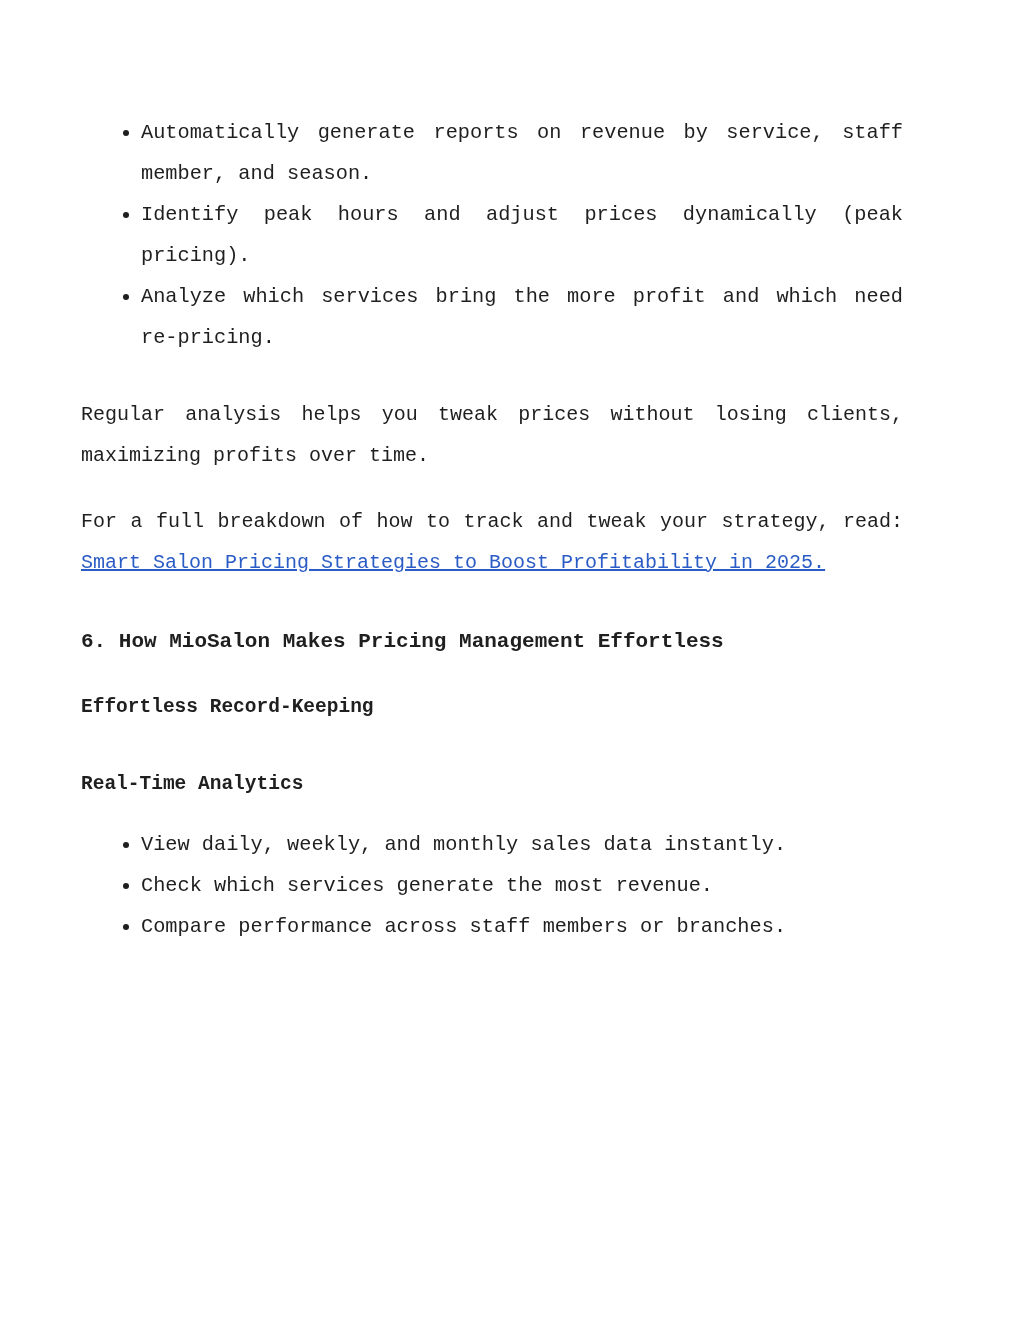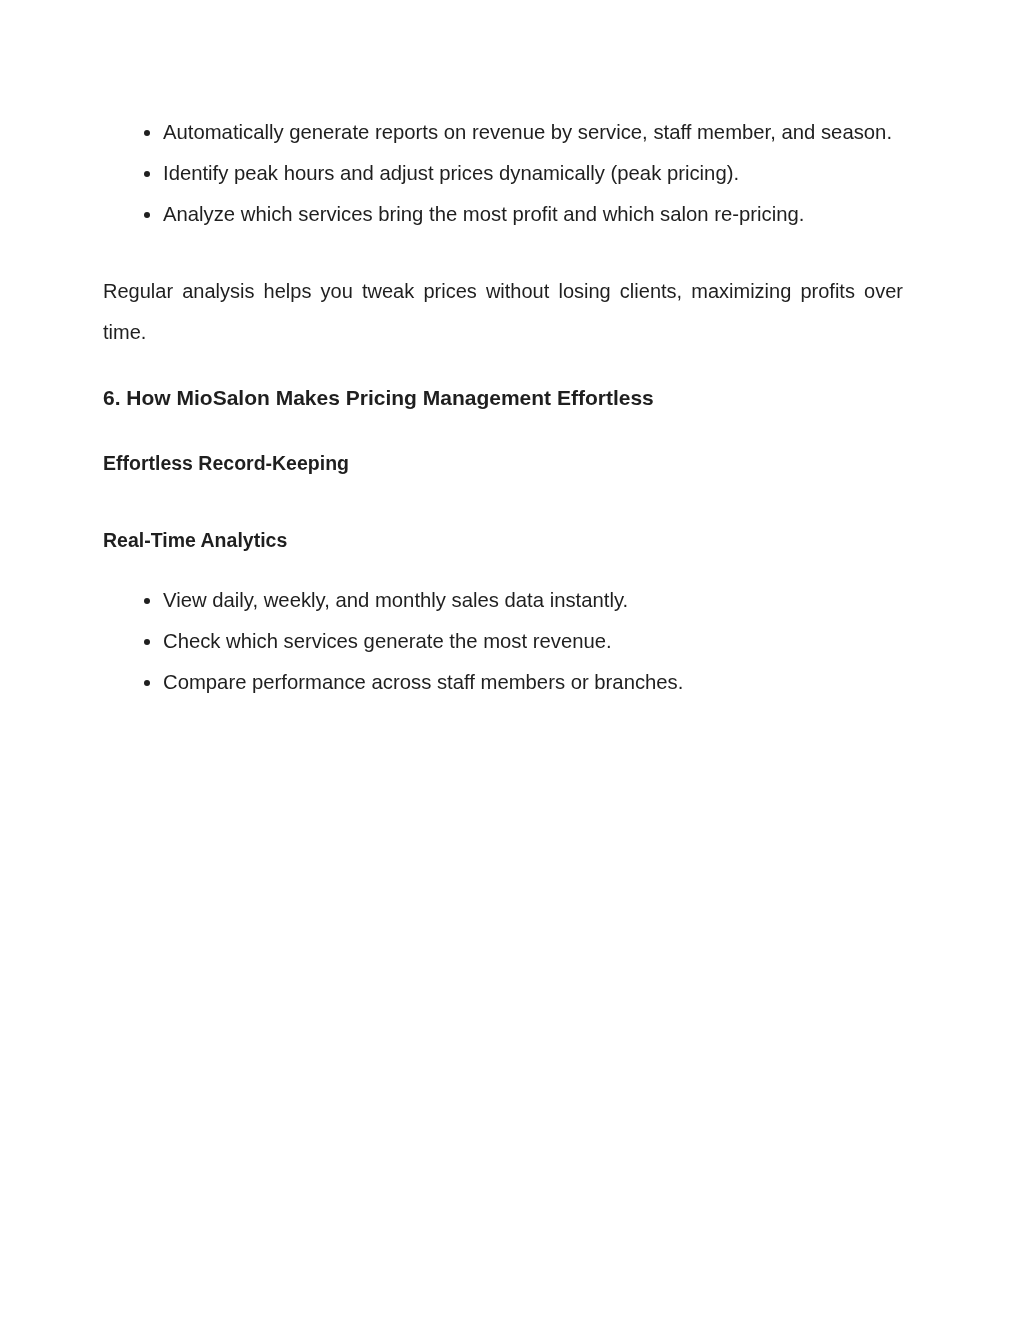--- a/index.html
+++ b/index.html
@@ -11,22 +11,23 @@
     width: 1024px;
     height: 1325px;
     font-family: "Liberation Sans", sans-serif;
     color: #1f1f1f;
     overflow: hidden;
   }
   .page {
     box-sizing: border-box;
     width: 1024px;
     height: 1325px;
-    padding: 112px 121px 0 103px;
+    padding: 112px 121px 0 81px;
     background: #ffffff;
+    font-family: Liberation Mono, monospace;
   }
   p, ul, h2, h3 {
     margin: 0;
     padding: 0;
   }
   .body-text {
     font-size: 20px;
     line-height: 41px;
     text-align: justify;
   }
@@ -42,21 +43,21 @@
   a.doc-link {
     color: #2b5cc5;
     text-decoration: underline;
     cursor: pointer;
   }
   h2.section-heading {
     font-size: 21px;
     line-height: 30px;
     font-weight: bold;
     color: #1f1f1f;
-    margin-top: 30px;
+    margin-top: 44px;
     text-align: left;
   }
   h3.sub-heading {
     font-size: 19.5px;
     line-height: 41px;
     font-weight: bold;
     color: #1f1f1f;
     text-align: left;
   }
   .mt-after-list   { margin-top: 36px; }
@@ -69,25 +70,26 @@
   .mt-sub-smarter  { margin-top: 35px; }
 </style>
 </head>
 <body style="color: rgb(31, 31, 31);">
 
 <div class="page">
 
   <ul class="bullets">
       <li>Automatically generate reports on revenue by service, staff member, and season.</li>
       <li>Identify peak hours and adjust prices dynamically (peak pricing).</li>
-      <li>Analyze which services bring the most profit and which salon re-pricing.</li>
+      <li>Analyze which services bring the more profit and which need re-pricing.</li>
     </ul>
 
   <p class="body-text mt-after-list">Regular analysis helps you tweak prices without losing clients, maximizing profits over time.</p>
 
+  <p class="body-text mt-para"><span>For a full breakdown of how to track and tweak your strategy, read: </span><a class="doc-link" href="#" style="color: rgb(43, 92, 197);">Smart Salon Pricing Strategies to Boost Profitability in 2025.</a></p>
 
   <h2 class="section-heading">6. How MioSalon Makes Pricing Management Effortless</h2>
 
 
   <h3 class="sub-heading mt-sub-central">Effortless Record-Keeping</h3>
 
 
   <h3 class="sub-heading mt-sub-realtime">Real-Time Analytics</h3>
 
   <ul class="bullets mt-list-realtime">

